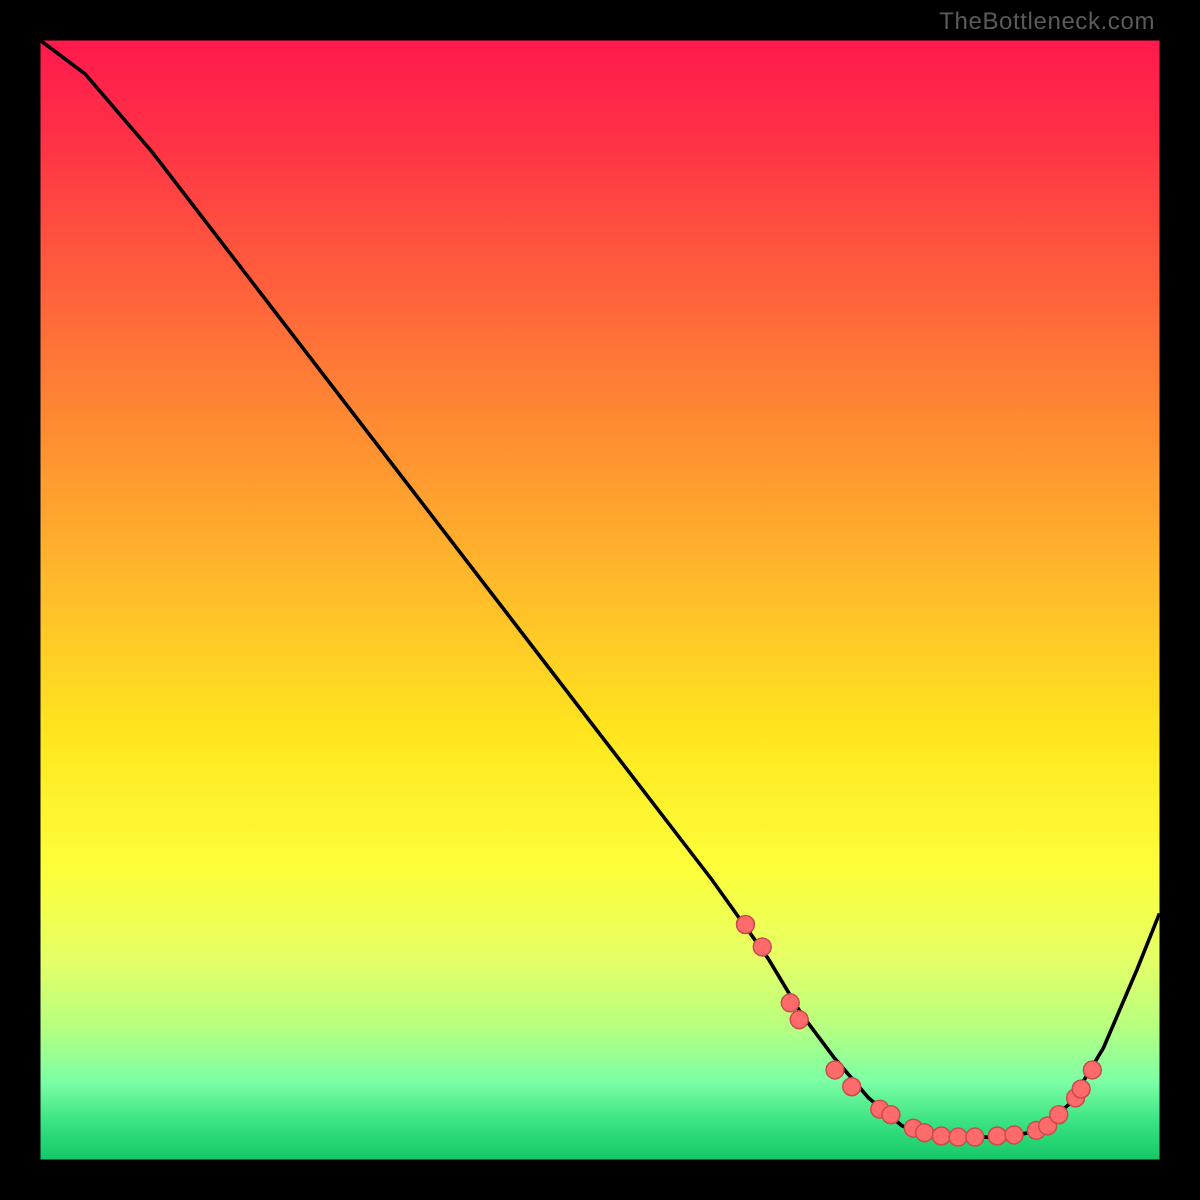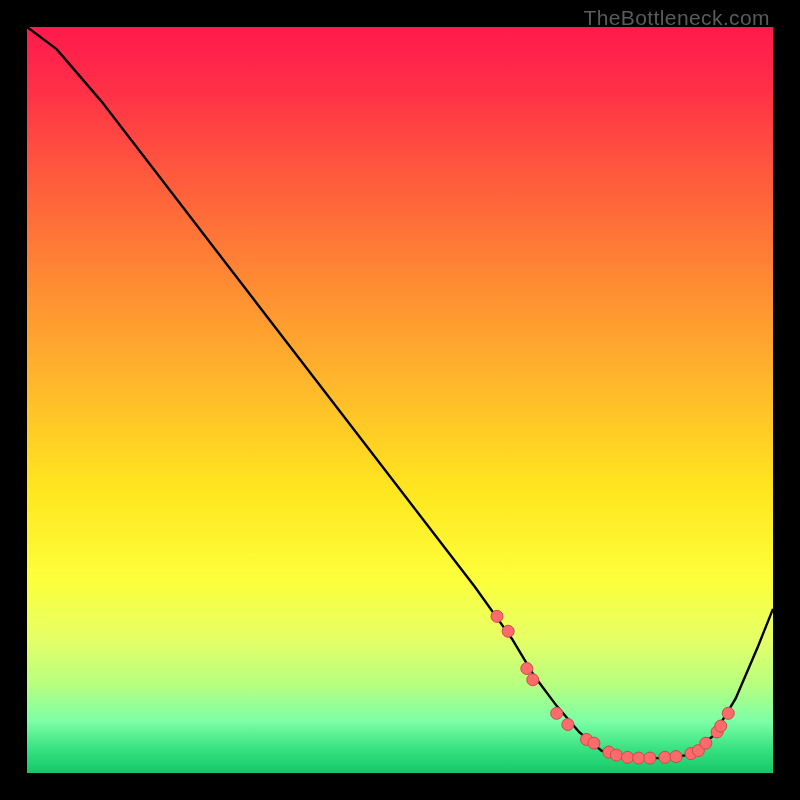--- a/index.html
+++ b/index.html
@@ -38,21 +38,21 @@
       #7dffa6 93%,
       #34e07f 97%,
       #16c767 100%
     );
   }
   .watermark {
     position: absolute;
     top: 6px;
     right: 30px;
     color: #5b5b5b;
-    font-size: 21px;
+    font-size: 16px;
     font-weight: 500;
     letter-spacing: 0.4px;
     user-select: none;
   }
   svg.curve {
     position: absolute;
     left: 0;
     top: 0;
     width: 746px;
     height: 746px;

